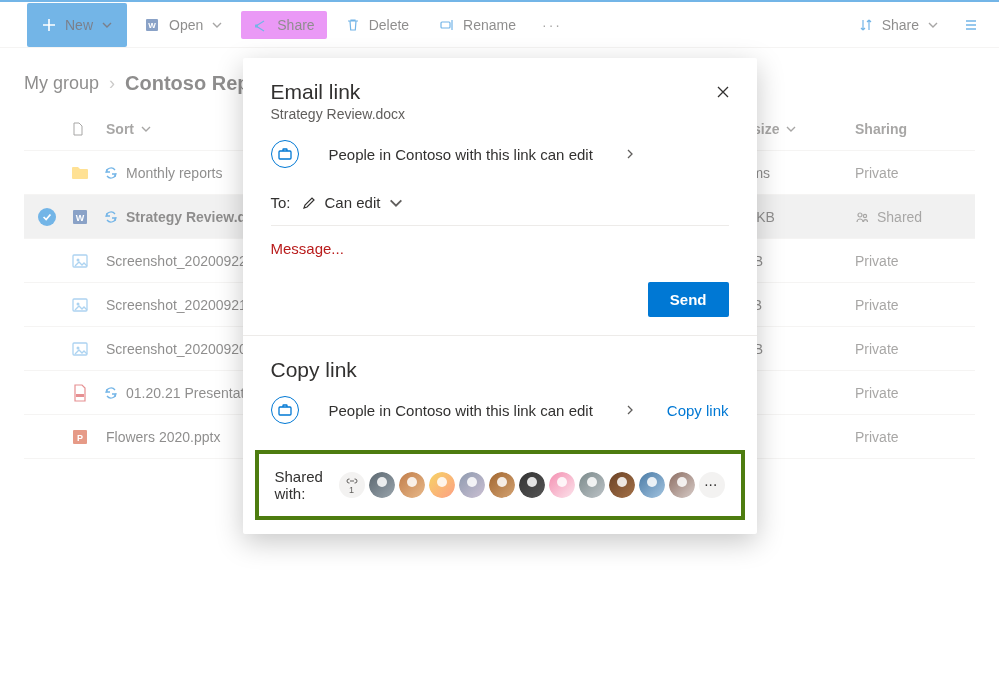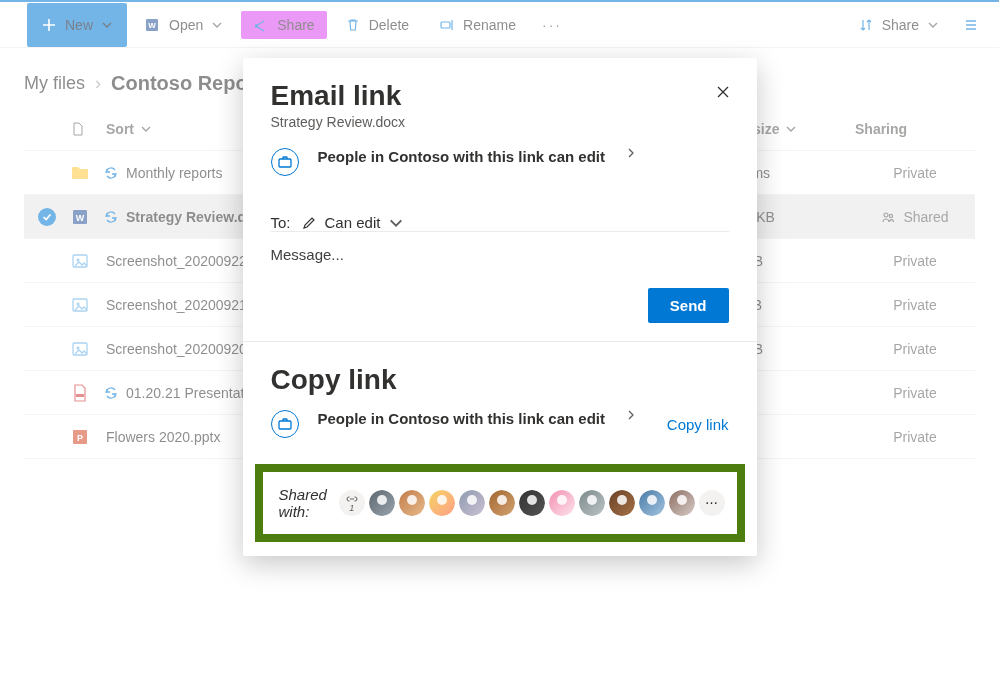--- a/index.html
+++ b/index.html
@@ -38,48 +38,48 @@
   .thead .th { display:flex; align-items:center; gap:6px; }
   .trow .cell { display:flex; align-items:center; gap:8px; }
   .trow.selected { background:var(--selrow); }
   .trow.selected .name { font-weight:600; }
   .selcircle { width:18px;height:18px;border-radius:50%; display:flex;align-items:center;justify-content:center; margin:0 auto;}
   .selcircle.on { background:var(--blue); color:#fff; }
   .fic { width:20px;height:20px; display:flex;align-items:center;justify-content:center; }
   .fic svg { width:20px;height:20px; }
   .sync { width:14px;height:14px; color:var(--blue); margin-left:-2px;}
   .sync svg{width:14px;height:14px;}
-  .sharecell { display:flex;align-items:center;gap:6px; color:var(--muted);justify-content:center;}
+  .sharecell { display:flex;align-items:center;gap:6px; color:var(--muted);}
 
   
   .scrim { position:absolute; inset:0; background:rgba(255,255,255,0.45); }
   .dialog { position:absolute; left:50%; top:58px; transform:translateX(-50%); width:514px; background:#fff; box-shadow:0 8px 28px rgba(0,0,0,0.22); border-radius:2px; }
   .dsec { padding:22px 28px 18px; }
   .dsec + .dsec { border-top:1px solid var(--border); }
-  .dtitle { font-size:28px; font-weight:700; }
+  .dtitle { font-size:21px; font-weight:400; }
   .dsub  { font-size:14px; color:var(--muted); margin-top:2px; }
   .dclose { position:absolute; top:22px; right:22px; cursor:pointer; width:24px;height:24px; display:flex;align-items:center;justify-content:center; color:#323130;}
-  .permrow { display:flex; align-items:flex-start; gap:19px; margin-top:18px; font-size:15px;font-weight:bold; }
+  .permrow { display:flex; align-items:center; gap:30px; margin-top:18px; font-size:15px; }
   .permrow .badge { width:28px;height:28px; border:1.5px solid var(--blue); border-radius:50%; display:flex;align-items:center;justify-content:center; color:var(--blue);}
   .permrow .badge svg{width:16px;height:16px;}
   .permrow .caret { width:10px;height:10px; margin-left:2px;}
 
-  .torow { display:flex; align-items:center; gap:10px; margin-top:38px; padding-bottom:0; border-bottom:1px solid var(--border); }
+  .torow { display:flex; align-items:center; gap:10px; margin-top:26px; padding-bottom:14px; border-bottom:1px solid var(--border); }
   .torow .lbl { font-size:15px; }
   .torow .ph  { font-size:15px; color:#8a8886; flex:1; }
   .torow .perm { display:flex;align-items:center; gap:8px; font-size:15px; }
   .torow .perm svg { width:16px;height:16px; }
-  .msg { font-size:15px; color:#404040; padding-top:14px; min-height:56px; }
+  .msg { font-size:15px; color:#b91c1c; padding-top:14px; min-height:56px; }
   .sendrow { display:flex; justify-content:flex-end; }
   .sendbtn { background:var(--blue); color:#fff; font-size:15px; font-weight:600; padding:9px 22px; border:none; border-radius:2px; cursor:pointer; }
 
   .copyrow { display:flex; justify-content:space-between; align-items:center; }
   .copylink { color:var(--blue); font-size:15px; cursor:pointer; }
 
-  .shsec { border:8px solid #4d7c0f; margin:6px 12px 14px; padding:14px 16px; display:flex; align-items:center; gap:12px;font-style:italic; }
+  .shsec { border:4px solid #4d7c0f; margin:6px 12px 14px; padding:14px 16px; display:flex; align-items:center; gap:12px; }
   .shlbl { font-size:15px; }
   .avrow { display:flex; align-items:center; gap:4px; }
   .av { width:26px;height:26px;border-radius:50%; display:flex;align-items:center;justify-content:center; font-size:11px; color:#fff; overflow:hidden;}
   .av.link { background:#f3f2f1; color:#605e5c; flex-direction:column; line-height:1; font-size:9px;}
   .av.more { background:#f3f2f1; color:#323130; font-weight:700; letter-spacing:1px; font-size:10px;}
   
   .av.p  { position:relative; }
   .av.p::before{ content:""; position:absolute; inset:0; border-radius:50%; background:linear-gradient(135deg,var(--c1),var(--c2)); }
   .av.p::after { content:""; position:absolute; width:10px;height:10px; border-radius:50%; background:rgba(255,255,255,.85); top:5px; left:8px;}
 </style>
@@ -154,21 +154,21 @@
   <div class="tbtn" style="padding:6px 6px;">
     <span class="ic">
         <svg viewBox="0 0 16 16">
           <path d="M3 4h10M3 8h10M3 12h10" stroke="currentColor" stroke-width="1.4"></path>
         </svg>
       </span>
   </div>
 </div>
 
 <div class="crumbs">
-  <span class="c">My files</span>
+  <span class="c">My group</span>
   <span class="sep">›</span>
   <span class="c strong">Contoso Reports</span>
 </div>
 
 <div class="ftable">
   <div class="thead">
     <div></div>
     <div class="th">
         <svg width="16" height="16" viewBox="0 0 16 16">
           <path d="M4 2h5l3 3v9H4z" stroke="#605e5c" stroke-width="1" fill="none"></path>

